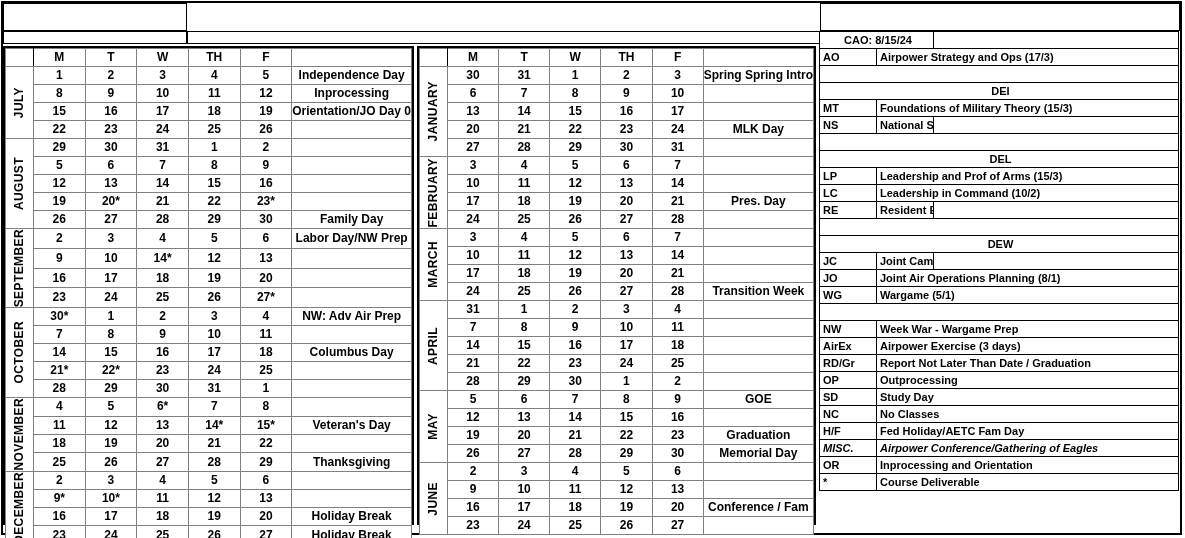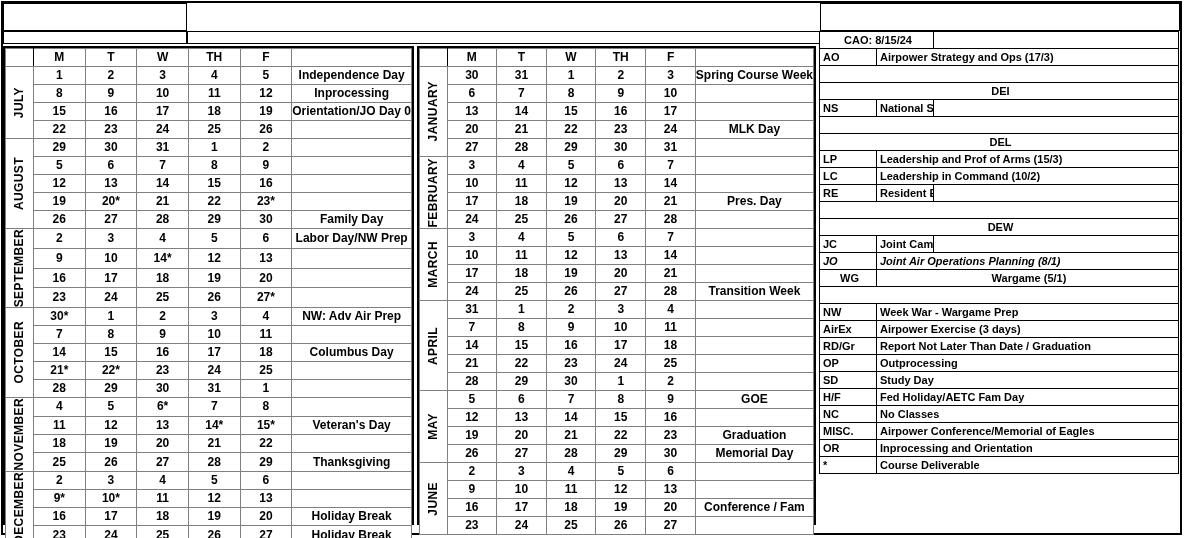--- a/index.html
+++ b/index.html
@@ -105,30 +105,30 @@
   td.lg-cao{background:#ffb629;text-align:center;width:110px;font-size:11.5px;color:#000;}
   td.lg-caoblank{background:#fff;}
   .lg-ao{background:#1f6fc8;color:#fff;}
   .lg-cw{background:#e8893c;color:#fff;}
   .lg-mt{background:#00b0f0;color:#fff;}
   .lg-ns{background:#ff0000;color:#fff;}
   .lg-lp{background:#00b050;color:#fff;}
   .lg-lc{background:#82b048;color:#fff;}
   .lg-re{background:#ffc000;color:#fff;}
   .lg-jc{background:#7030a0;color:#fff;}
-  .lg-jo{background:#a6c4e2;color:#fff;font-style:italic;}
-  .lg-wg{background:#ff2fd0;color:#fff;text-align:center;}
+  .lg-jo{background:#a6c4e2;color:#fff;}
+  .lg-wg{background:#ff2fd0;color:#fff;}
   .lg-nw{background:#f63a0f;color:#ffff00;}
   .lg-airex{background:#14264a;color:#ffff00;}
   .lg-rd{background:#ffff00;color:#000;}
   .lg-op{background:#1010e8;color:#fff;}
   .lg-sd{background:#e8e8e8;color:#000;}
   .lg-nc{background:#1d6b16;color:#fff;}
   .lg-hf{background:#000000;color:#fff;}
-  .lg-misc{background:#c55a11;color:#ffff00;}
+  .lg-misc{background:#c55a11;color:#ffff00;font-style:italic;}
   .lg-or{background:#00a0e9;color:#fff;}
   .lg-star{background:#fff;color:#000;}
   td.lg-splitL{border-right:1px solid #000;}
 </style>
 </head>
 <body>
 
 <div id="root">
   <div class="outer-frame"></div>
 
@@ -398,21 +398,21 @@
           </tr>
           <tr>
             <td class="mon" rowspan="5">
               <span class="rot">JANUARY</span>
             </td>
             <td class="day c-nc" style="width:54px">30</td>
             <td class="day c-black" style="width:54px">31</td>
             <td class="day c-black" style="width:54px">1</td>
             <td class="day c-ao" style="width:54px">2</td>
             <td class="day c-re" style="width:54px">3</td>
-            <td class="ev evb" style="width:97px">Spring Course Week</td>
+            <td class="ev evb" style="width:97px">Spring Spring Intro</td>
           </tr>
           <tr>
             <td class="day g-cw-lc" style="width:54px">6</td>
             <td class="day g-lc-cw" style="width:54px">7</td>
             <td class="day c-re" style="width:54px">8</td>
             <td class="day g-cw-lc" style="width:54px">9</td>
             <td class="day g-lc-cw" style="width:54px">10</td>
             <td class="ev evb" style="width:97px"></td>
           </tr>
           <tr>
@@ -637,20 +637,24 @@
             <td class="lg-code lg-ao">AO</td>
             <td class="lg-ao" colspan="2">Airpower Strategy and Ops (17/3)</td>
           </tr>
           <tr>
             <td class="lg-blank" colspan="3">&nbsp;</td>
           </tr>
           <tr>
             <td class="lg-sec" colspan="3">DEI</td>
           </tr>
           <tr>
+            <td class="lg-code lg-mt">MT</td>
+            <td class="lg-mt" colspan="2">Foundations of Military Theory (15/3)</td>
+          </tr>
+          <tr>
             <td class="lg-code lg-ns">NS</td>
             <td class="lg-ns lg-splitL" style="width:235px">National Security (17/3)</td>
             <td class="lg-ns"></td>
           </tr>
           <tr>
             <td class="lg-blank" colspan="3">&nbsp;</td>
           </tr>
           <tr>
             <td class="lg-sec" colspan="3">DEL</td>
           </tr>
@@ -703,30 +707,30 @@
           </tr>
           <tr>
             <td class="lg-code lg-op">OP</td>
             <td class="lg-op" colspan="2">Outprocessing</td>
           </tr>
           <tr>
             <td class="lg-code lg-sd">SD</td>
             <td class="lg-sd" colspan="2">Study Day</td>
           </tr>
           <tr>
+            <td class="lg-code lg-nc">NC</td>
+            <td class="lg-nc" colspan="2">No Classes</td>
+          </tr>
+          <tr>
             <td class="lg-code lg-hf">H/F</td>
             <td class="lg-hf" colspan="2">Fed Holiday/AETC Fam Day</td>
           </tr>
           <tr>
-            <td class="lg-code lg-nc">NC</td>
-            <td class="lg-nc" colspan="2">No Classes</td>
-          </tr>
-          <tr>
             <td class="lg-code lg-misc">MISC.</td>
-            <td class="lg-misc" colspan="2">Airpower Conference/Memorial of Eagles</td>
+            <td class="lg-misc" colspan="2">Airpower Conference/Gathering of Eagles</td>
           </tr>
           <tr>
             <td class="lg-code lg-or">OR</td>
             <td class="lg-or" colspan="2">Inprocessing and Orientation</td>
           </tr>
           <tr>
             <td class="lg-code lg-star">*</td>
             <td class="lg-star" colspan="2">Course Deliverable</td>
           </tr>
         </tbody>

